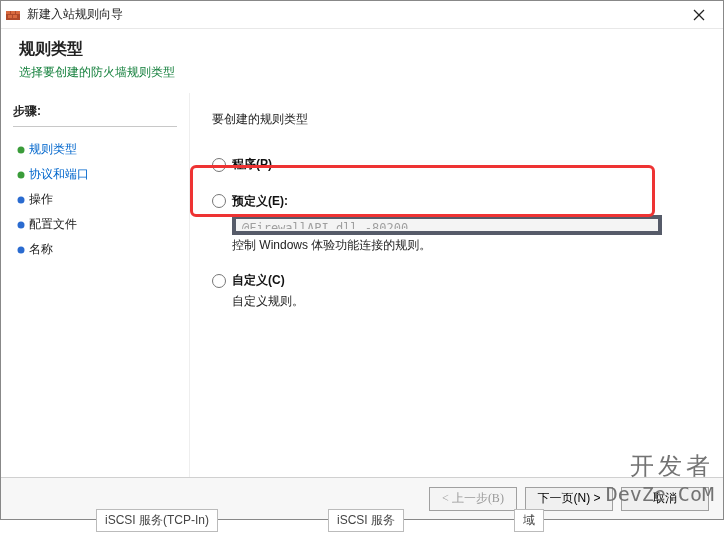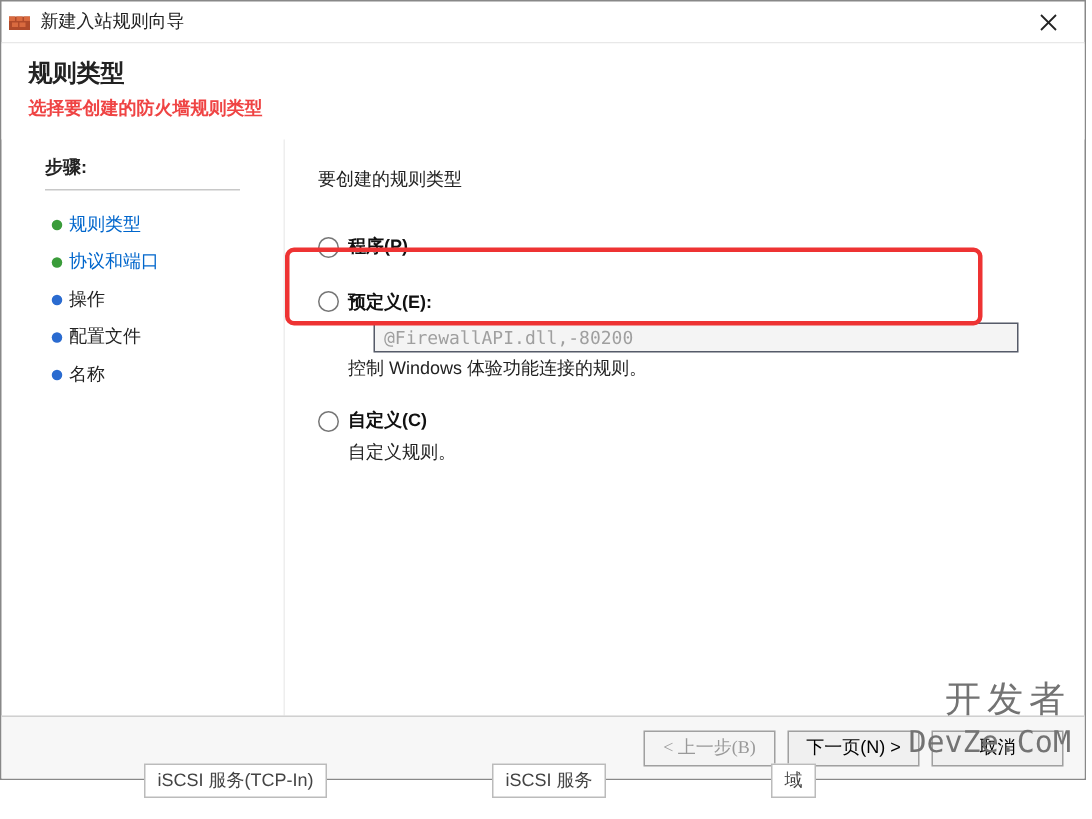--- a/index.html
+++ b/index.html
@@ -5,37 +5,37 @@
   * { box-sizing: border-box; margin: 0; padding: 0; }
   body { font-family: "Microsoft YaHei", "Segoe UI", sans-serif; font-size: 12px; background: #fff; width: 728px; height: 546px; overflow: hidden; position: relative; }
   .window { width: 724px; height: 520px; border: 1px solid #888; background: #fff; position: relative; }
   .titlebar { height: 28px; display: flex; align-items: center; padding: 0 4px; border-bottom: 1px solid #e8e8e8; }
   .titlebar .icon { width: 16px; height: 16px; margin-right: 6px; display: flex; align-items: center; justify-content: center; }
   .titlebar .icon svg { width: 16px; height: 16px; }
   .titlebar .title { flex: 1; font-size: 12px; color: #222; }
   .close-btn { width: 40px; height: 100%; display: flex; align-items: center; justify-content: center; cursor: pointer; }
   .header { padding: 10px 18px 12px 18px; background: #fff; }
   .header .big { font-size: 16px; font-weight: bold; color: #222; margin-bottom: 4px; }
-  .header .sub { font-size: 12px; color: #ef4444; font-weight: bold; }
+  .header .sub { font-size: 12px; color: #15803d; }
   .body { display: flex; height: 406px; }
-  .sidebar { width: 188px; padding: 10px 29px; }
+  .sidebar { width: 188px; padding: 10px 12px; }
   .sidebar-title { font-weight: bold; font-size: 12px; margin-bottom: 6px; color: #222; }
   .sidebar-sep { border-top: 1px solid #c8c8c8; margin-bottom: 10px; }
   .step { display: flex; align-items: center; padding: 4px 0; font-size: 12px; color: #222; cursor: default; }
   .step .bullet { width: 16px; display:flex; align-items:center; justify-content:center; }
   .step.active a, .step.link a { color: #0066cc; }
   .step a { text-decoration: none; color: #0066cc; }
   .main { flex: 1; padding: 18px 22px 10px 22px; position: relative; border-left: 1px solid #eee; }
   .prompt { font-size: 12px; color: #222; margin-bottom: 28px; }
   .options { }
   .option { margin-bottom: 18px; position: relative; }
   .option label { font-size: 12px; font-weight: bold; color: #111; display: inline-flex; align-items: center; }
   .option input[type=radio] { width: 14px; height: 14px; margin-right: 6px; }
   .option .desc { font-size: 12px; color: #222; margin-left: 20px; margin-top: 2px; }
-  .option select { width: 430px; margin-left: 37px; margin-top: 4px; font-family: Consolas, "SimSun", monospace; font-size: 12px; background: #f0f0f0; border: 1px solid #0f172a; color: #777; padding: 2px 6px; appearance: none; height:20px; }
+  .option select { width: 430px; margin-left: 20px; margin-top: 4px; font-family: Consolas, "SimSun", monospace; font-size: 12px; background: #f0f0f0; border: 4px solid #0f172a; color: #777; padding: 2px 6px; appearance: none; height:20px; }
   .highlight-box { position: absolute; border: 3px solid #e33; border-radius: 6px; left: 0; top: 72px; width: 465px; height: 52px; pointer-events: none; }
   .footer { position: absolute; bottom: 0; right: 0; width: 100%; height: 42px; border-top: 1px solid #d0d0d0; display: flex; align-items: center; justify-content: flex-end; padding: 0 14px; gap: 8px; background: #f7f7f7; }
   .footer .btn { min-width: 88px; height: 24px; font-size: 12px; border: 1px solid #a0a0a0; background: #f0f0f0; cursor: pointer; }
   .footer .btn[disabled] { color: #999; background: #f4f4f4; cursor: default; font-family: Liberation Serif, serif; }
   .watermark { position: absolute; right: 14px; bottom: 40px; color: #737373; font-family: "SimSun", serif; text-align: right; pointer-events:none; }
   .watermark .l1 { font-size: 24px; letter-spacing: 4px; }
   .watermark .l2 { font-size: 20px; font-family: Consolas, monospace; letter-spacing: 0; }
   .below-row { position:absolute; left:96px; bottom:14px; display:flex; gap:110px; color:#444; font-size:12px; }
   .below-cell { border:1px solid #bbb; padding:2px 8px; background:#fff; }
   .bullet svg { width:10px; height:10px; }

